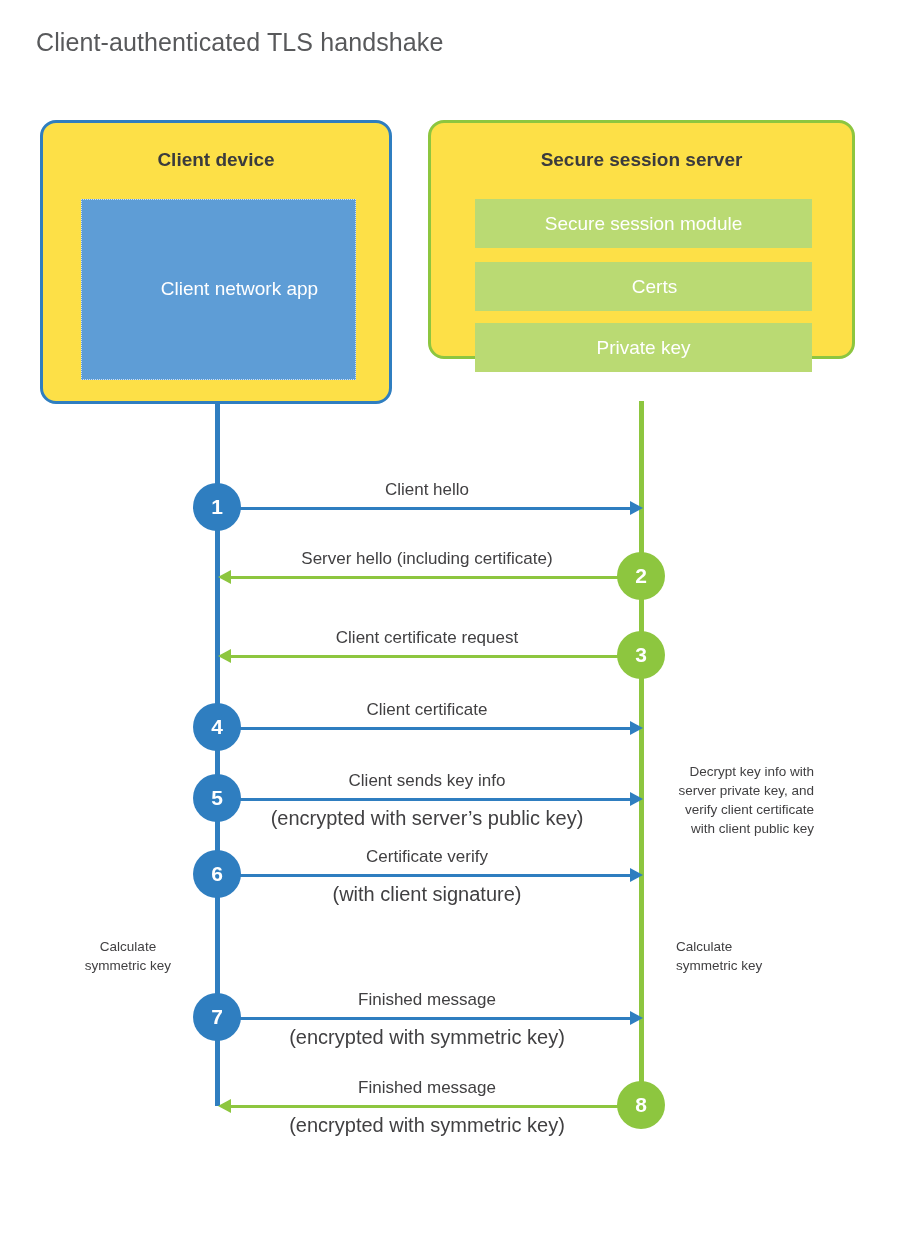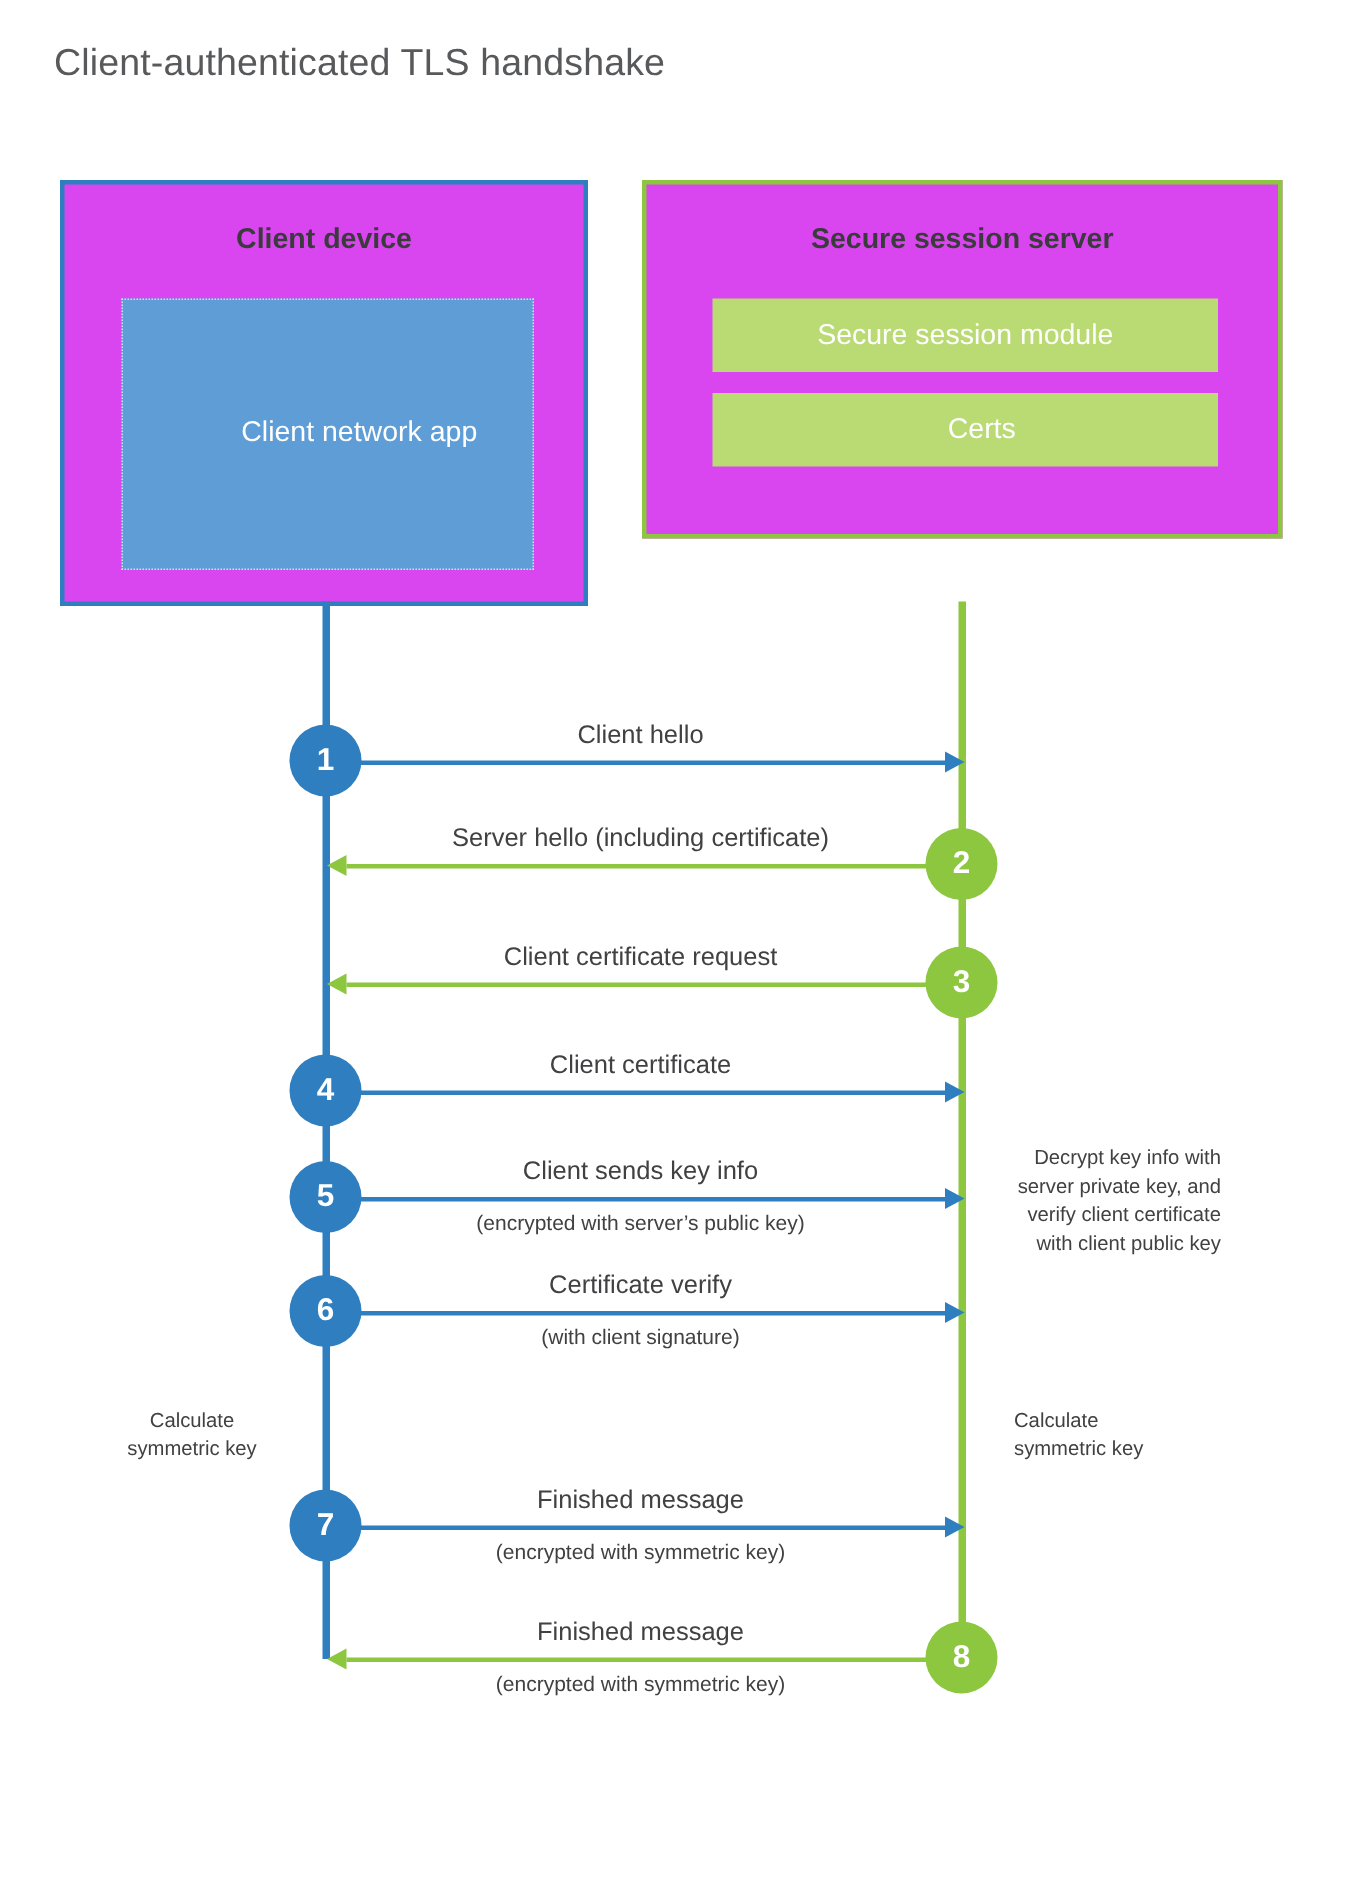--- a/index.html
+++ b/index.html
@@ -22,21 +22,22 @@
     font-size: 25px;
     font-weight: 400;
     color: #58595b;
     letter-spacing: 0.1px;
     white-space: nowrap;
   }
 
   
   .entity-box {
     position: absolute;
-    background: #d946ef;
+    background: #fde047;
+    border-radius: 16px;
   }
   #client-device-box {
     left: 40px; top: 120px;
     width: 352px; height: 284px;
     border: 3px solid #2f7ec0;
   }
   #server-box {
     left: 428px; top: 120px;
     width: 427px; height: 239px;
     border: 3px solid #8dc63f;
@@ -140,21 +141,21 @@
     text-align: center;
     font-size: 17px;
     color: #414042;
     top: -27px;
     white-space: nowrap;
   }
   .step-sublabel {
     position: absolute;
     left: 217px; width: 420px;
     text-align: center;
-    font-size: 14px;
+    font-size: 20px;
     color: #414042;
     top: 9px;
     white-space: nowrap;
   }
 
   
   .side-note {
     position: absolute;
     font-size: 13.5px;
     line-height: 1.42;
@@ -184,20 +185,21 @@
 
 <div class="entity-box" id="client-device-box">
   <div class="entity-title">Client device</div>
   <div id="client-app-block">Client network app</div>
 </div>
 
 <div class="entity-box" id="server-box">
   <div class="entity-title">Secure session server</div>
   <div class="server-block" id="server-block-0">Secure session module</div>
   <div class="server-block" id="server-block-1">Certs</div>
+  <div class="server-block" id="server-block-2">Private key</div>
 </div>
 
 <div class="lifeline" id="client-lifeline"></div>
 <div class="lifeline" id="server-lifeline"></div>
 
 <div id="steps-root">
     <div class="step dir-right" style="top: 507px;">
       <div class="arrow-line"></div>
       <div class="arrow-head"></div>
       <div class="step-circle">1</div>

